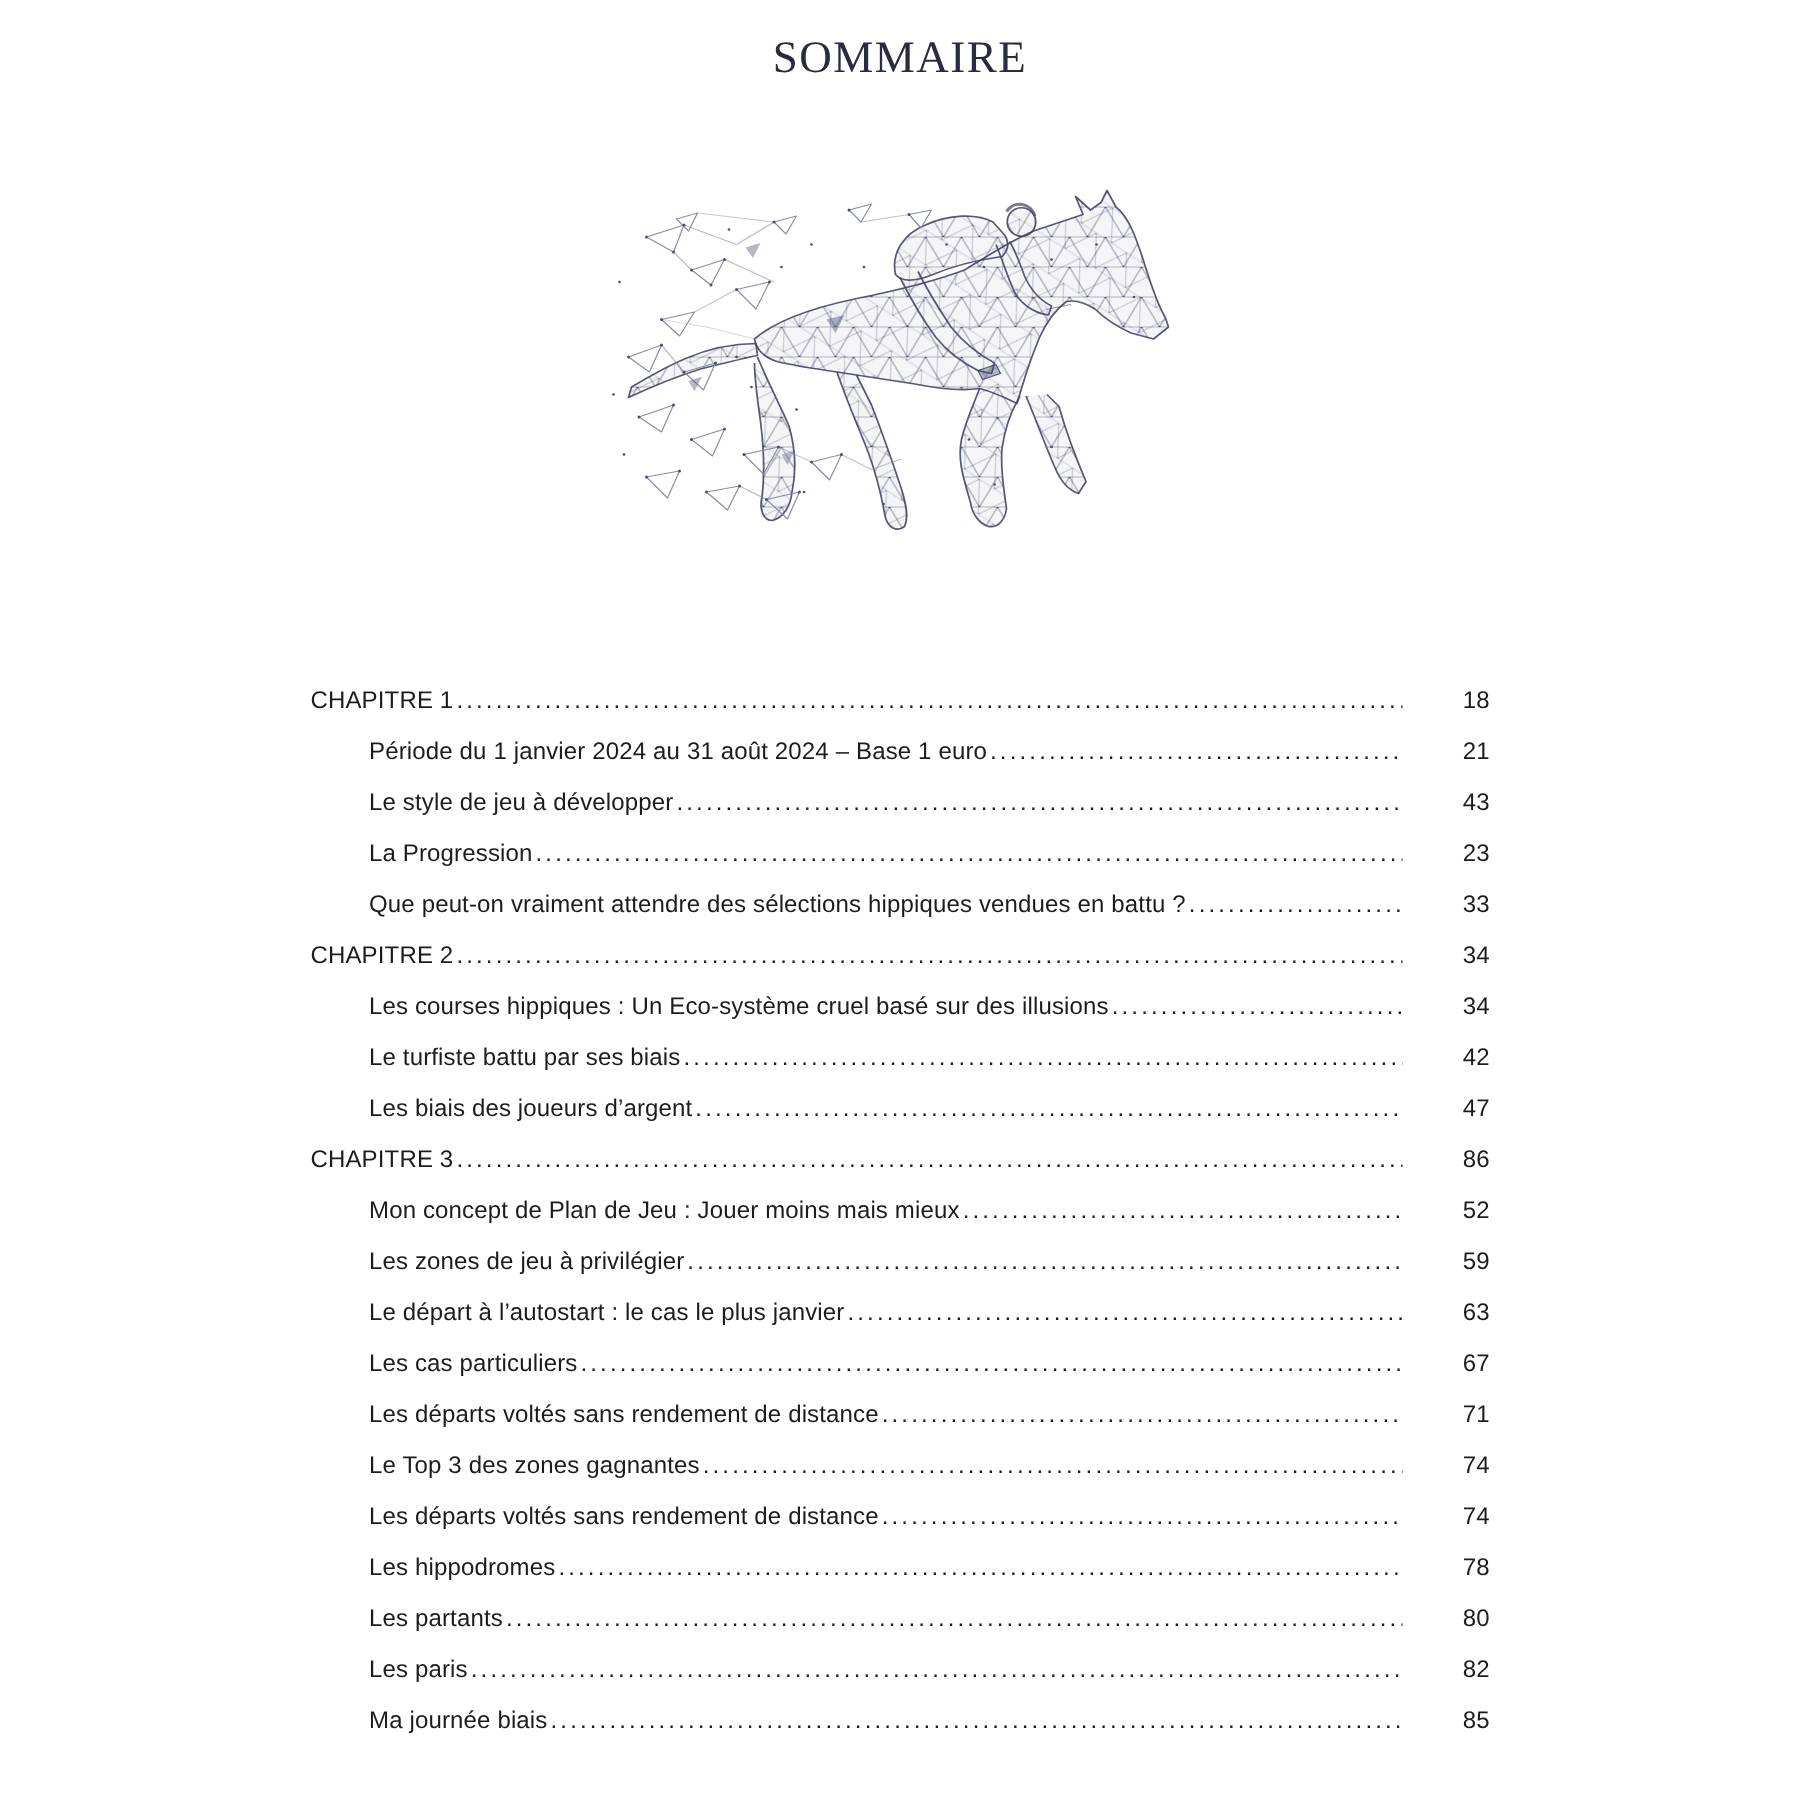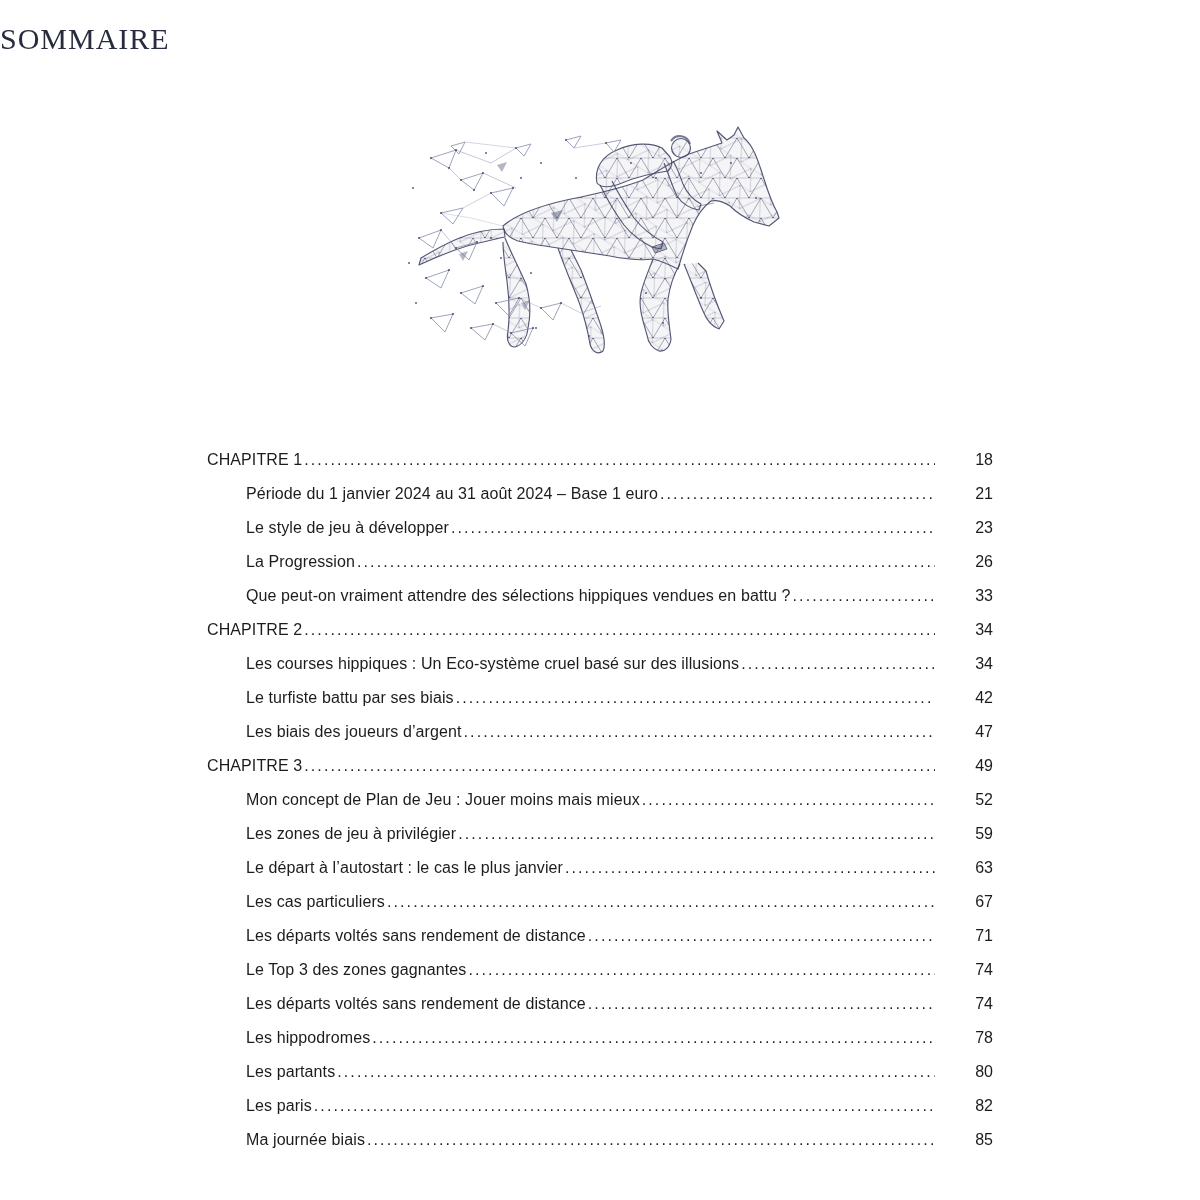--- a/index.html
+++ b/index.html
@@ -13,21 +13,21 @@
     position: relative;
     width: 1200px; height: 1200px;
     overflow: hidden;
     background: #ffffff;
   }
   .title {
     position: absolute;
     top: 22px; left: 0;
     width: 100%;
     margin: 0;
-    text-align: left;
+    text-align: center;
     font-family: "Liberation Serif", serif;
     font-weight: 400;
     font-size: 30px;
     letter-spacing: 1px;
     color: #272c3e;
   }
   .art {
     position: absolute;
     left: 401px; top: 118px;
     width: 392px; height: 250px;
@@ -35,21 +35,21 @@
   .art svg { display: block; width: 100%; height: 100%; }
   .toc {
     position: absolute;
     left: 207px; top: 451px;
     width: 786px;
     font-size: 16px;
     color: #1c1c1c;
   }
   .toc-row {
     display: flex;
-    align-items: flex-start;
+    align-items: center;
     height: 34px;
   }
   .toc-row.indent { padding-left: 39px; }
   .toc-label {
     flex: 0 0 auto;
     white-space: nowrap;
     padding-right: 2px;
     letter-spacing: 0.1px;
   }
   .toc-leader {
@@ -219,26 +219,26 @@
     <span class="toc-page">18</span>
   </div>
       <div class="toc-row indent">
     <span class="toc-label">Période du 1 janvier 2024 au 31 août 2024 – Base 1 euro</span>
     <span class="toc-leader">................................................................................................................................................................................................................................................</span>
     <span class="toc-page">21</span>
   </div>
       <div class="toc-row indent">
     <span class="toc-label">Le style de jeu à développer</span>
     <span class="toc-leader">................................................................................................................................................................................................................................................</span>
+    <span class="toc-page">43</span>
+  </div>
+      <div class="toc-row indent">
+    <span class="toc-label">La Progression</span>
+    <span class="toc-leader">................................................................................................................................................................................................................................................</span>
     <span class="toc-page">23</span>
-  </div>
-      <div class="toc-row indent">
-    <span class="toc-label">La Progression</span>
-    <span class="toc-leader">................................................................................................................................................................................................................................................</span>
-    <span class="toc-page">26</span>
   </div>
       <div class="toc-row indent">
     <span class="toc-label">Que peut-on vraiment attendre des sélections hippiques vendues en battu ?</span>
     <span class="toc-leader">................................................................................................................................................................................................................................................</span>
     <span class="toc-page">33</span>
   </div>
       <div class="toc-row">
     <span class="toc-label">CHAPITRE 2</span>
     <span class="toc-leader">................................................................................................................................................................................................................................................</span>
     <span class="toc-page">34</span>
@@ -254,21 +254,21 @@
     <span class="toc-page">42</span>
   </div>
       <div class="toc-row indent">
     <span class="toc-label">Les biais des joueurs d’argent</span>
     <span class="toc-leader">................................................................................................................................................................................................................................................</span>
     <span class="toc-page">47</span>
   </div>
       <div class="toc-row">
     <span class="toc-label">CHAPITRE 3</span>
     <span class="toc-leader">................................................................................................................................................................................................................................................</span>
-    <span class="toc-page">49</span>
+    <span class="toc-page">86</span>
   </div>
       <div class="toc-row indent">
     <span class="toc-label">Mon concept de Plan de Jeu : Jouer moins mais mieux</span>
     <span class="toc-leader">................................................................................................................................................................................................................................................</span>
     <span class="toc-page">52</span>
   </div>
       <div class="toc-row indent">
     <span class="toc-label">Les zones de jeu à privilégier</span>
     <span class="toc-leader">................................................................................................................................................................................................................................................</span>
     <span class="toc-page">59</span>

